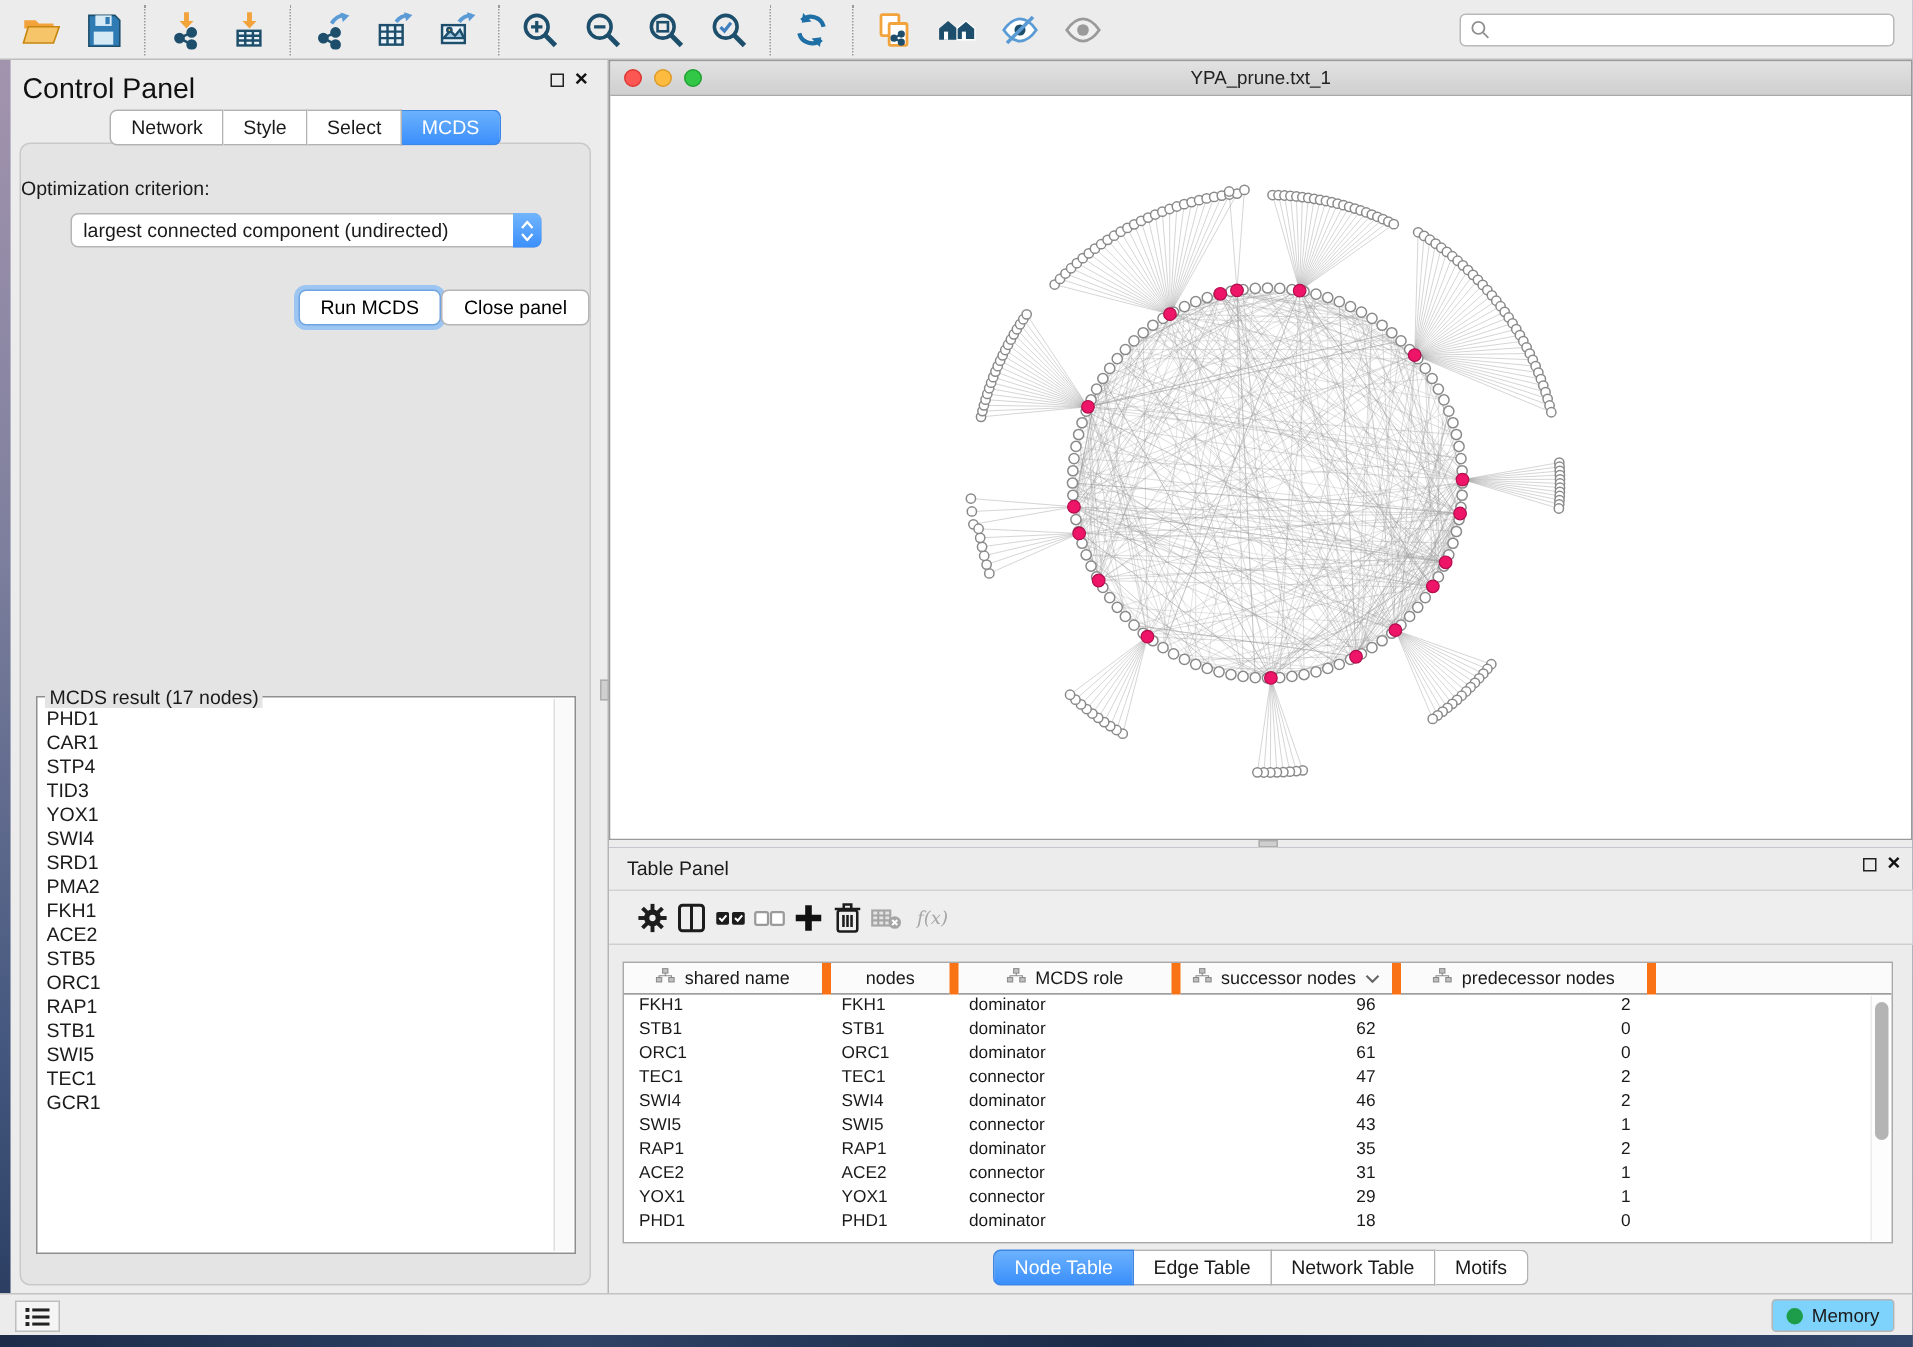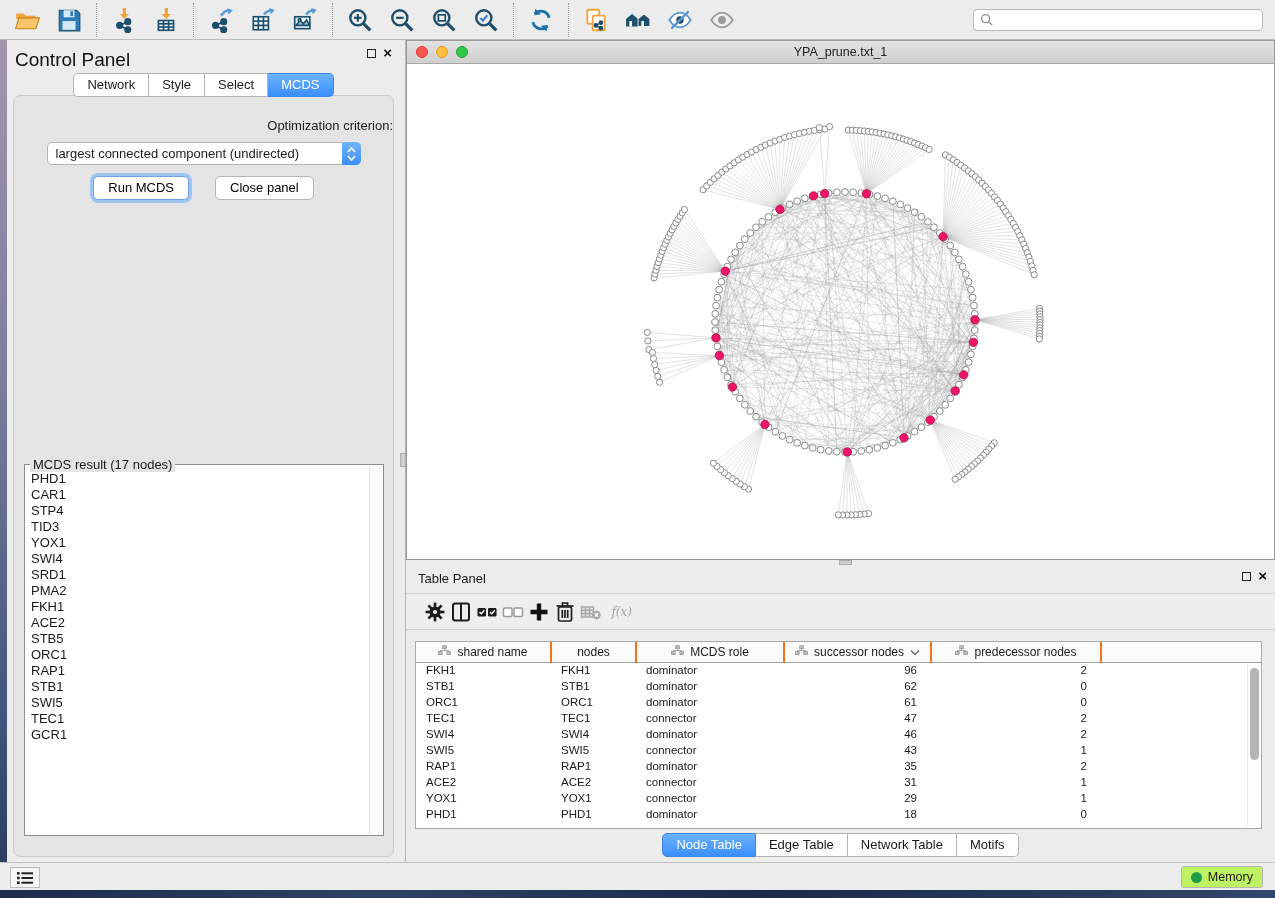--- a/index.html
+++ b/index.html
@@ -33,28 +33,28 @@
   .float-glyph { width:9px; height:9px; border:1.5px solid #222; display:inline-block; }
   .close-glyph { font-size:15px; font-weight:700; line-height:10px; color:#111; }
   #cp-tabs { position:absolute; top:33px; left:0; width:100%; display:flex; justify-content:center; z-index:3; }
   .seg-tab { padding:3px 13px 4px; background:#fff; border:1px solid #b3b3b3; border-left-width:0;
     font-size:13px; cursor:pointer; }
   .seg-tab:first-child { border-left-width:1px; border-radius:5px 0 0 5px; }
   .seg-tab:last-child { border-radius:0 5px 5px 0; }
   .seg-tab.active { background:linear-gradient(180deg,#6cb2fd,#3b8ffc); color:#fff; border-color:#3c86e8; }
   #cp-body { position:absolute; top:55px; left:6px; right:6px; bottom:5px;
     background:#e4e4e4; border:1px solid #c9c9c9; border-radius:7px; }
-  #opt-label { margin-top:22px; text-align:right; font-size:13px; }
+  #opt-label { margin-top:22px; text-align:left; font-size:13px; }
   #criterion-select { margin:9px auto 0; width:314px; height:23px; background:#fff;
     border:1px solid #b5b5b5; border-radius:5px; display:flex; align-items:center; cursor:pointer; position:relative; }
   #criterion-select .val { flex:1; padding:0 8px; font-size:13px; white-space:nowrap; overflow:hidden; }
   #criterion-select .stepper { width:19px; height:23px; margin:-1px -1px -1px 0;
     background:linear-gradient(180deg,#72b5fd,#3b8ffc); border-radius:0 5px 5px 0;
     display:flex; flex-direction:column; align-items:center; justify-content:center; gap:2px; }
-  .btn-row { margin-top:11px; display:flex; justify-content:center; gap:26px; }
+  .btn-row { margin-top:28px; display:flex; justify-content:flex-end; gap:0; }
   .mac-btn { background:#fff; border:1px solid #b5b5b5; border-radius:5px; padding:3px 14px 4px;
     font-size:13px; cursor:pointer; font-family:"Liberation Sans",sans-serif; }
   .mac-btn.focused { box-shadow:0 0 0 3px #9cc5f2; border-color:#6ea4df; }
   #mcds-fieldset { position:absolute; left:10px; right:9px; top:368px; height:372px;
     background:#fff; border:1px solid #8f8f8f; }
   #mcds-legend { position:absolute; top:-8px; left:5px; background:#e4e4e4; padding:0 3px; font-size:13px; }
   #mcds-list { position:absolute; inset:6px 14px 2px 6px; overflow:hidden; font-size:13px; line-height:16px; }
   #mcds-scroll { position:absolute; top:1px; right:1px; bottom:1px; width:13px;
     background:#fafafa; border-left:1px solid #e0e0e0; }
 
@@ -80,31 +80,31 @@
   #table-panel { left:406px; top:565px; width:869px; height:297px; background:#ececec; }
   #tp-title { position:absolute; top:6px; left:12px; font-size:13px; }
   #tp-toolbar { position:absolute; top:28px; left:0; width:100%; height:37px; background:#eeeeee;
     border-top:1px solid #d2d2d2; border-bottom:1px solid #cfcfcf; display:flex; align-items:center; padding:0 16px; }
   .tp-icon { width:26px; height:26px; display:flex; align-items:center; justify-content:center; cursor:pointer; }
   .tp-icon svg { width:24px; height:24px; }
   #tp-table { position:absolute; top:76px; left:9px; right:13px; height:188px; background:#fff;
     border:1px solid #a9a9a9; overflow:hidden; }
   #tp-grid { width:100%; border-collapse:collapse; table-layout:fixed; }
   #tp-grid th { height:20px; font-weight:400; font-size:12px; background:#fbfbfb;
-    border-right:2px solid #f97316; border-bottom:1px solid #9f9f9f; padding:0 4px; white-space:nowrap; }
+    border-right:6px solid #f97316; border-bottom:1px solid #9f9f9f; padding:0 4px; white-space:nowrap; }
   #tp-grid th .hdr { display:flex; align-items:center; justify-content:center; gap:6px; }
   #tp-grid td { height:16px; font-size:11.5px; padding:0 10px; white-space:nowrap; }
   #tp-grid td.num { text-align:right; padding-right:14px; }
   #tp-scroll { position:absolute; top:22px; right:1px; bottom:1px; width:13px; background:#fdfdfd; border-left:1px solid #ececec; }
   #tp-thumb { position:absolute; top:4px; left:1.5px; width:9px; height:92px; background:#b4b4b4; border-radius:5px; }
   #tp-tabs { position:absolute; top:268px; left:0; width:100%; display:flex; justify-content:center; }
   #statusbar { left:0; top:862px; width:1275px; height:28px; background:#ececec; border-top:1px solid #c2c2c2; }
   #list-btn { position:absolute; left:10px; top:4px; width:30px; height:21px; background:#f5f5f5;
     border:1px solid #bdbdbd; display:flex; align-items:center; justify-content:center; cursor:pointer; }
-  #memory-btn { position:absolute; right:12px; top:3px; height:22px; background:#bef264; border:1px solid #b5b5b5;
+  #memory-btn { position:absolute; right:12px; top:3px; height:22px; background:#7dd3fc; border:1px solid #b5b5b5;
     border-radius:3px; display:flex; align-items:center; gap:6px; padding:0 9px; font-size:12.5px; cursor:pointer; }
   #memory-dot { width:11px; height:11px; border-radius:50%; background:#1d9d49; }
 </style>
 </head>
 <body>
 
 <div id="toolbar" class="abs">
   <div id="tb-groups" style="display:flex;align-items:center;">
       <div class="tb-group">
         <div class="tb-btn">

